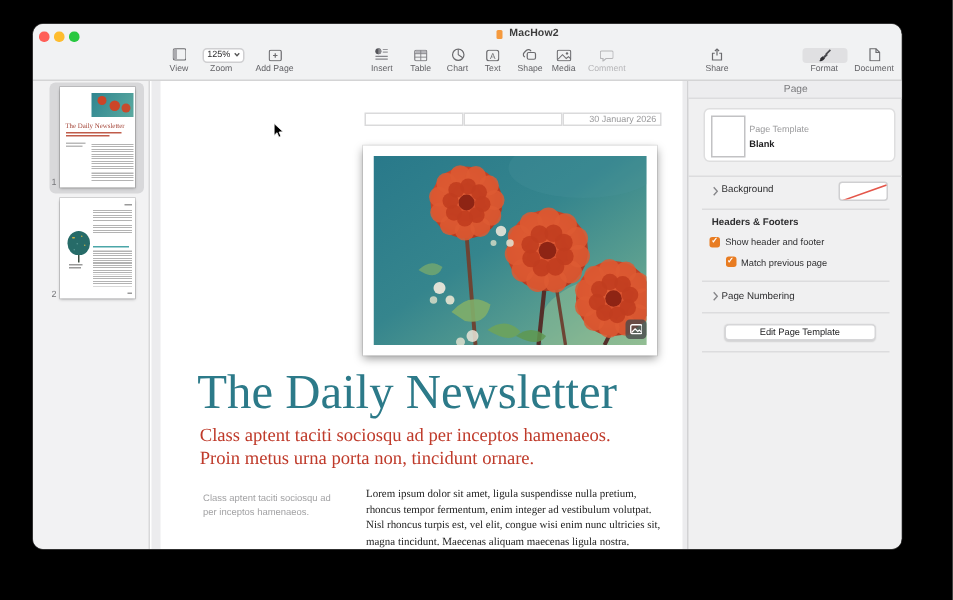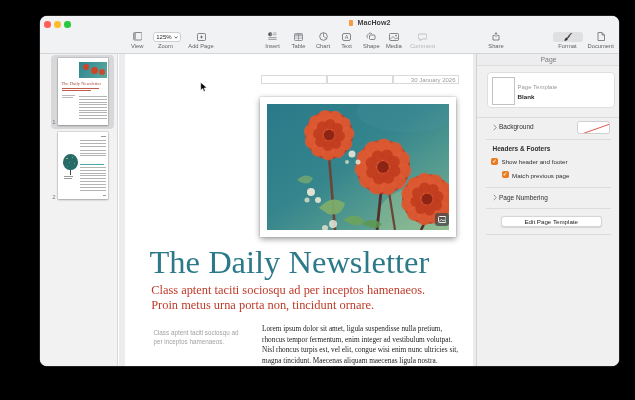--- a/index.html
+++ b/index.html
@@ -1,18 +1,18 @@
 <!DOCTYPE html>
 <html><head>
 <meta charset="utf-8">
 <style>
 html,body{margin:0;padding:0;width:635px;height:400px;background:#000;overflow:hidden;}
 *{box-sizing:border-box;}
 #stage{position:absolute;left:0;top:0;width:635px;height:400px;font-family:"Liberation Sans",sans-serif;}
-#win{position:absolute;left:40px;top:16px;width:579px;height:350px;border-radius:7px;background:#fff;overflow:hidden;box-shadow:0 0 0 0.5px rgba(255,255,255,0.25),0 6px 18px rgba(0,0,0,0.9);}
+#win{position:absolute;left:22px;top:16px;width:579px;height:350px;border-radius:7px;background:#fff;overflow:hidden;box-shadow:0 0 0 0.5px rgba(255,255,255,0.25),0 6px 18px rgba(0,0,0,0.9);}
 #chrome{position:absolute;left:0;top:0;width:579px;height:38px;background:#f1f2f3;border-bottom:1px solid #d4d4d5;}
 .tl{position:absolute;top:5px;width:6.5px;height:6.5px;border-radius:50%;}
 #tl1{left:4.2px;background:#ff5f57;}
 #tl2{left:14.2px;background:#febc2e;}
 #tl3{left:24.2px;background:#28c840;}
 #doctitle{position:absolute;top:3.2px;left:254px;width:160px;text-align:center;font-size:7px;font-weight:bold;color:#3c3c3c;letter-spacing:0.1px;}
 #docicon{position:absolute;top:4px;left:308.5px;width:4.5px;height:5.5px;background:#f59a3e;border-radius:1px;}
 .titem{position:absolute;top:15.5px;text-align:center;color:#626266;font-size:5.8px;white-space:nowrap;}
 .titem .ic{height:10px;display:flex;align-items:center;justify-content:center;margin-bottom:1.5px;}
 .titem.dis{color:#b6b6b8;}

